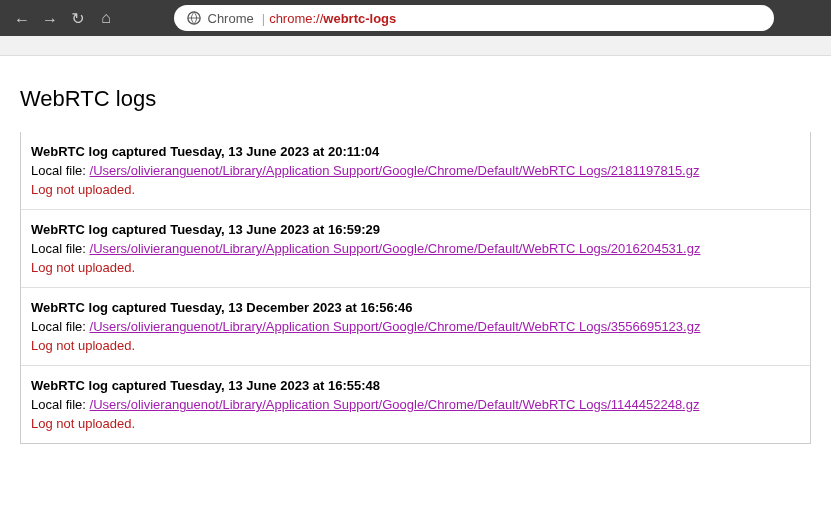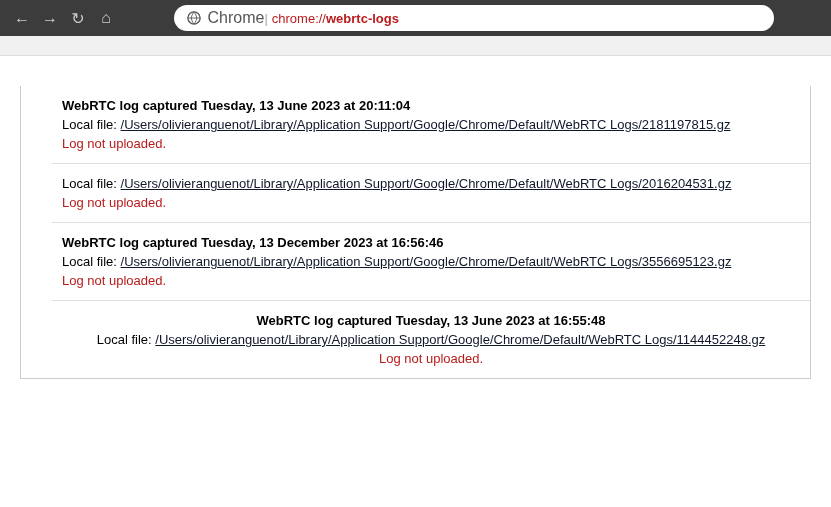--- a/index.html
+++ b/index.html
@@ -62,22 +62,22 @@
       justify-content: center;
     }
 
     .address-bar-icon svg {
       width: 14px;
       height: 14px;
     }
 
     .address-bar-label {
       color: #555;
-      font-size: 16px;
-      margin-right: 0;
+      font-size: 13px;
+      margin-right: 8px;
     }
 
     .address-bar-separator {
       color: #aaa;
       margin-right: 4px;
       font-size: 13px;
     }
 
     .address-bar-url {
       font-size: 13px;
@@ -118,49 +118,47 @@
       margin-bottom: 0;
     }
 
     .log-entry {
       border-bottom: 1px solid #e0e0e0;
       padding: 12px 10px;
     }
 
     .log-entry:last-child {
       border-bottom: none;
-      text-align: center;
     }
 
     .log-title {
       font-weight: bold;
       font-size: 13px;
       margin-bottom: 4px;
     }
 
     .log-local-file {
       font-size: 13px;
       margin-bottom: 4px;
     }
 
     .log-local-file a {
-      color: #0f172a;
+      color: #a21caf;
       text-decoration: underline;
       cursor: pointer;
     }
 
     .log-status {
       font-size: 13px;
       color: #b91c1c;
     }
 
     .logs-container {
       border: 1px solid #ccc;
       border-top: none;
-      padding-left: 31px;
     }
   </style>
 </head>
 <body>
 
 <div class="browser-chrome">
   <div class="nav-buttons">
     <button class="nav-btn">←</button>
     <button class="nav-btn">→</button>
     <button class="nav-btn">↻</button>
@@ -177,29 +175,31 @@
     </div>
     <span class="address-bar-label">Chrome</span>
     <span class="address-bar-separator">|</span>
     <span class="address-bar-url">chrome://<strong>webrtc-logs</strong></span>
   </div>
 </div>
 
 <div class="toolbar-strip"></div>
 
 <div class="page-content">
+  <h1 class="page-title">WebRTC logs</h1>
 
 
   <div class="logs-container" id="logs-container">
   <div class="log-entry">
         <div class="log-title">WebRTC log captured Tuesday, 13 June 2023 at 20:11:04</div>
         <div class="log-local-file"><span>Local file: </span><a href="#">/Users/olivieranguenot/Library/Application Support/Google/Chrome/Default/WebRTC Logs/2181197815.gz</a></div>
         <div class="log-status">Log not uploaded.</div>
       </div>
       <div class="log-entry">
+        <div class="log-title">WebRTC log captured Tuesday, 13 June 2023 at 16:59:29</div>
         <div class="log-local-file"><span>Local file: </span><a href="#">/Users/olivieranguenot/Library/Application Support/Google/Chrome/Default/WebRTC Logs/2016204531.gz</a></div>
         <div class="log-status">Log not uploaded.</div>
       </div>
       <div class="log-entry">
         <div class="log-title">WebRTC log captured Tuesday, 13 December 2023 at 16:56:46</div>
         <div class="log-local-file"><span>Local file: </span><a href="#">/Users/olivieranguenot/Library/Application Support/Google/Chrome/Default/WebRTC Logs/3556695123.gz</a></div>
         <div class="log-status">Log not uploaded.</div>
       </div>
       <div class="log-entry">
         <div class="log-title">WebRTC log captured Tuesday, 13 June 2023 at 16:55:48</div>

